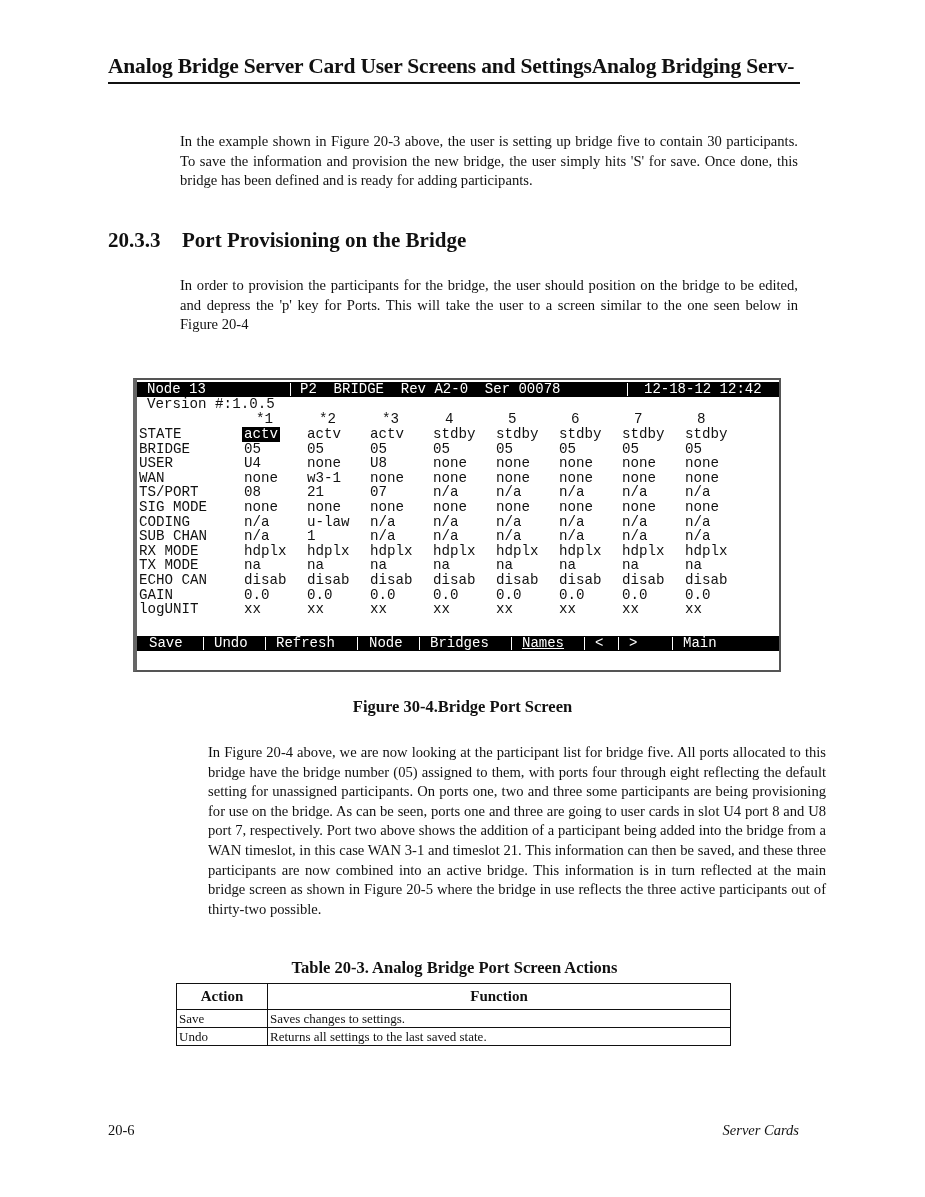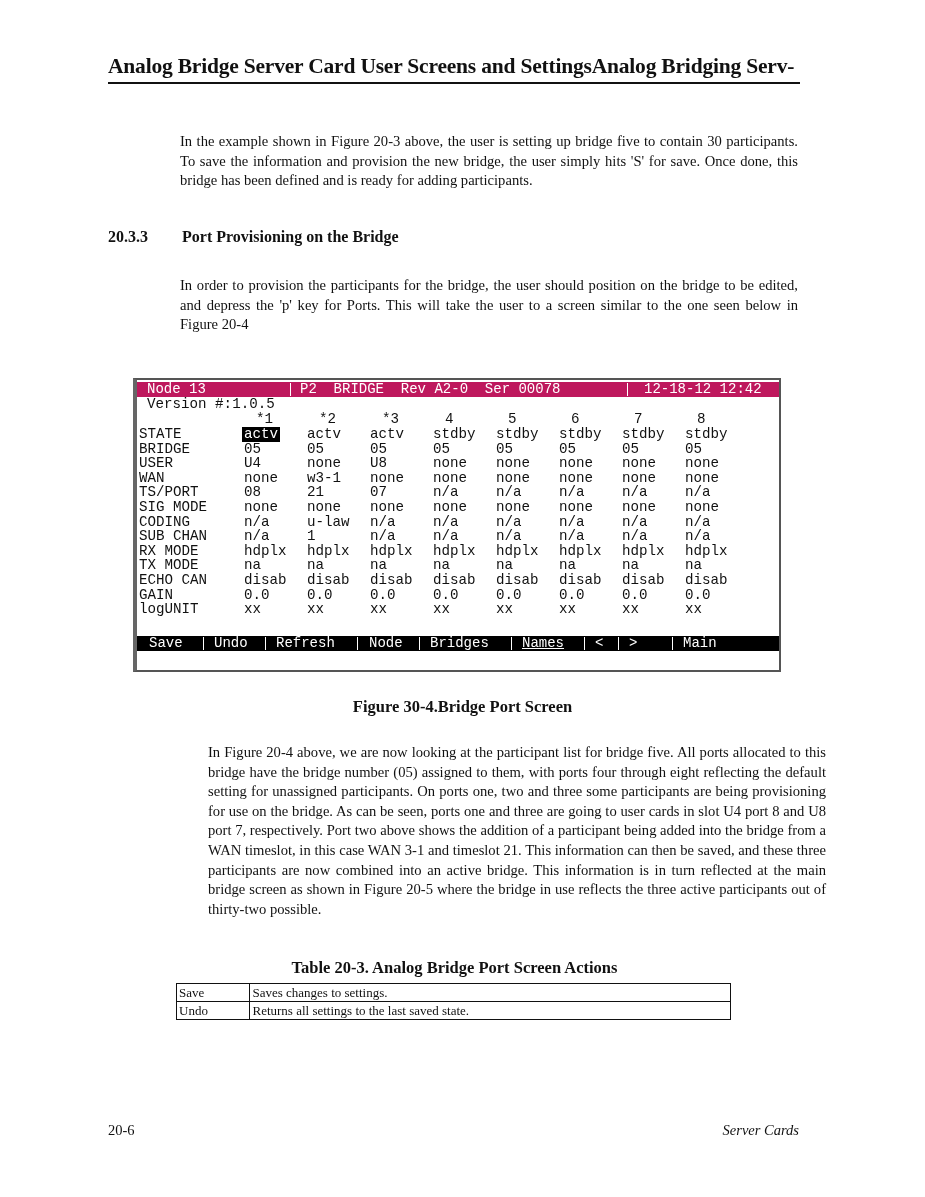--- a/index.html
+++ b/index.html
@@ -1,28 +1,28 @@
 <!DOCTYPE html>
 <html><head>
 <meta charset="utf-8">
 <style>
   html, body { margin: 0; padding: 0; background: #ffffff; }
   body { width: 925px; height: 1197px; position: relative; font-family: "Liberation Serif", serif; color: #111; overflow: hidden; }
   .header-title { position: absolute; left: 108px; top: 54px; width: 692px; font-weight: bold; font-size: 21.5px; letter-spacing: -0.2px; white-space: nowrap; }
   .header-rule { position: absolute; left: 108px; top: 82px; width: 692px; height: 2px; background: #111; }
   .para { position: absolute; left: 180px; width: 618px; font-size: 14.6px; line-height: 19.6px; text-align: justify; }
   .p1 { top: 132px; }
-  .section-heading { position: absolute; left: 108px; top: 228px; font-weight: bold; font-size: 16px; }
+  .section-heading { position: absolute; left: 108px; top: 228px; font-weight: bold; font-size: 21px; }
   .section-heading .num { display: inline-block; width: 74px; }
   .p2 { top: 276px; }
   .p3 { top: 743px; margin-left: 28px; }
 
   
   .terminal { position: absolute; left: 133px; top: 378px; width: 642px; height: 290px; border: 2px solid #555; border-left: 4px solid #666; background: #fff; font-family: "Liberation Mono", monospace; font-size: 14.2px; }
-  .term-titlebar { position: absolute; left: 0; top: 2px; right: 0; height: 15px; background: #be185d; color: #fff; line-height: 15px; white-space: pre; font-size: 14px; }
+  .term-titlebar { position: absolute; left: 0; top: 2px; right: 0; height: 15px; background: #000000; color: #fff; line-height: 15px; white-space: pre; font-size: 14px; }
   .term-titlebar span { position: absolute; top: 0; }
   .term-version { position: absolute; left: 10px; top: 17px; line-height: 15px; white-space: pre; }
   .term-row { position: absolute; left: 2px; height: 15px; line-height: 15px; white-space: pre; }
   .term-row .lbl { position: absolute; left: 0; }
   .term-row .cell { position: absolute; }
   .cell.hl { background: #000; color: #fff; padding: 0 2px; margin-left: -2px; }
   .term-menubar { position: absolute; left: 0; top: 256px; right: 0; height: 15px; background: #000; color: #fff; line-height: 15px; font-size: 14px; }
   .term-menubar .mi { position: absolute; top: 0; white-space: pre; }
   .term-menubar .sep { position: absolute; top: 1px; width: 1px; height: 13px; background: #fff; }
 
@@ -98,20 +98,24 @@
     </div>
 </div>
 
 <div class="fig-caption">Figure 30-4.Bridge Port Screen</div>
 
 <div class="para p3">In Figure 20-4 above, we are now looking at the participant list for bridge five. All ports allocated to this bridge have the bridge number (05) assigned to them, with ports four through eight reflecting the default setting for unassigned participants. On ports one, two and three some participants are being provisioning for use on the bridge. As can be seen, ports one and three are going to user cards in slot U4 port 8 and U8 port 7, respectively. Port two above shows the addition of a participant being added into the bridge from a WAN timeslot, in this case WAN 3-1 and timeslot 21. This information can then be saved, and these three participants are now combined into an active bridge. This information is in turn reflected at the main bridge screen as shown in Figure 20-5 where the bridge in use reflects the three active participants out of thirty-two possible.</div>
 
 <div class="table-caption">Table 20-3. Analog Bridge Port Screen Actions</div>
 <table class="actions">
   <tbody>
+      <tr>
+    <th class="c1">Action</th>
+    <th>Function</th>
+  </tr>
   <tr>
     <td>Save</td>
     <td>Saves changes to settings.</td>
   </tr>
   <tr>
     <td>Undo</td>
     <td>Returns all settings to the last saved state.</td>
   </tr>
 </tbody>
   </table>

